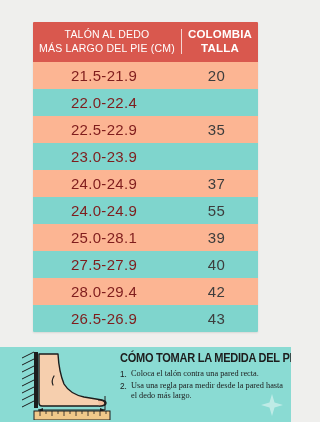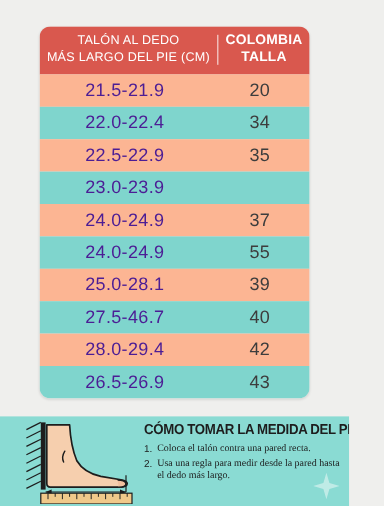--- a/index.html
+++ b/index.html
@@ -10,21 +10,21 @@
     overflow:hidden;
     position:relative;
   }
   .page{width:291px;height:422px;position:relative;}
 
   
   .table-card{
     position:absolute;
     left:33px;top:22px;
     width:225px;
-    border-radius:9px;
+    border-radius:1px;
     overflow:hidden;
     box-shadow:0 1px 2px rgba(0,0,0,.10);
   }
   .thead{
     background:#d9584e;
     color:#ffffff;
     display:flex;
     align-items:stretch;
     padding:6px 0 7px 0;
   }
@@ -56,21 +56,21 @@
     display:flex;
     align-items:center;
     height:27px;
   }
   .row.peach{background:#fcb593;}
   .row.teal{background:#7fd5cd;}
   .cell-range{
     flex:0 0 142px;
     text-align:center;
     font-size:15px;
-    color:#4c1d95;
+    color:#7f1d1d;
     letter-spacing:.3px;
   }
   .cell-size{
     flex:1;
     text-align:center;
     font-size:15px;
     color:#3d3d3d;
     letter-spacing:.3px;
   }
 
@@ -139,21 +139,20 @@
         <span>TALLA</span>
       </div>
     </div>
 
     <div class="row peach">
       <div class="cell-range">21.5-21.9</div>
       <div class="cell-size">20</div>
     </div>
     <div class="row teal">
       <div class="cell-range">22.0-22.4</div>
-      <div class="cell-size">34</div>
     </div>
     <div class="row peach">
       <div class="cell-range">22.5-22.9</div>
       <div class="cell-size">35</div>
     </div>
     <div class="row teal">
       <div class="cell-range">23.0-23.9</div>
     </div>
     <div class="row peach">
       <div class="cell-range">24.0-24.9</div>
@@ -161,21 +160,21 @@
     </div>
     <div class="row teal">
       <div class="cell-range">24.0-24.9</div>
       <div class="cell-size">55</div>
     </div>
     <div class="row peach">
       <div class="cell-range">25.0-28.1</div>
       <div class="cell-size">39</div>
     </div>
     <div class="row teal">
-      <div class="cell-range">27.5-46.7</div>
+      <div class="cell-range">27.5-27.9</div>
       <div class="cell-size">40</div>
     </div>
     <div class="row peach">
       <div class="cell-range">28.0-29.4</div>
       <div class="cell-size">42</div>
     </div>
     <div class="row teal">
       <div class="cell-range">26.5-26.9</div>
       <div class="cell-size">43</div>
     </div>

